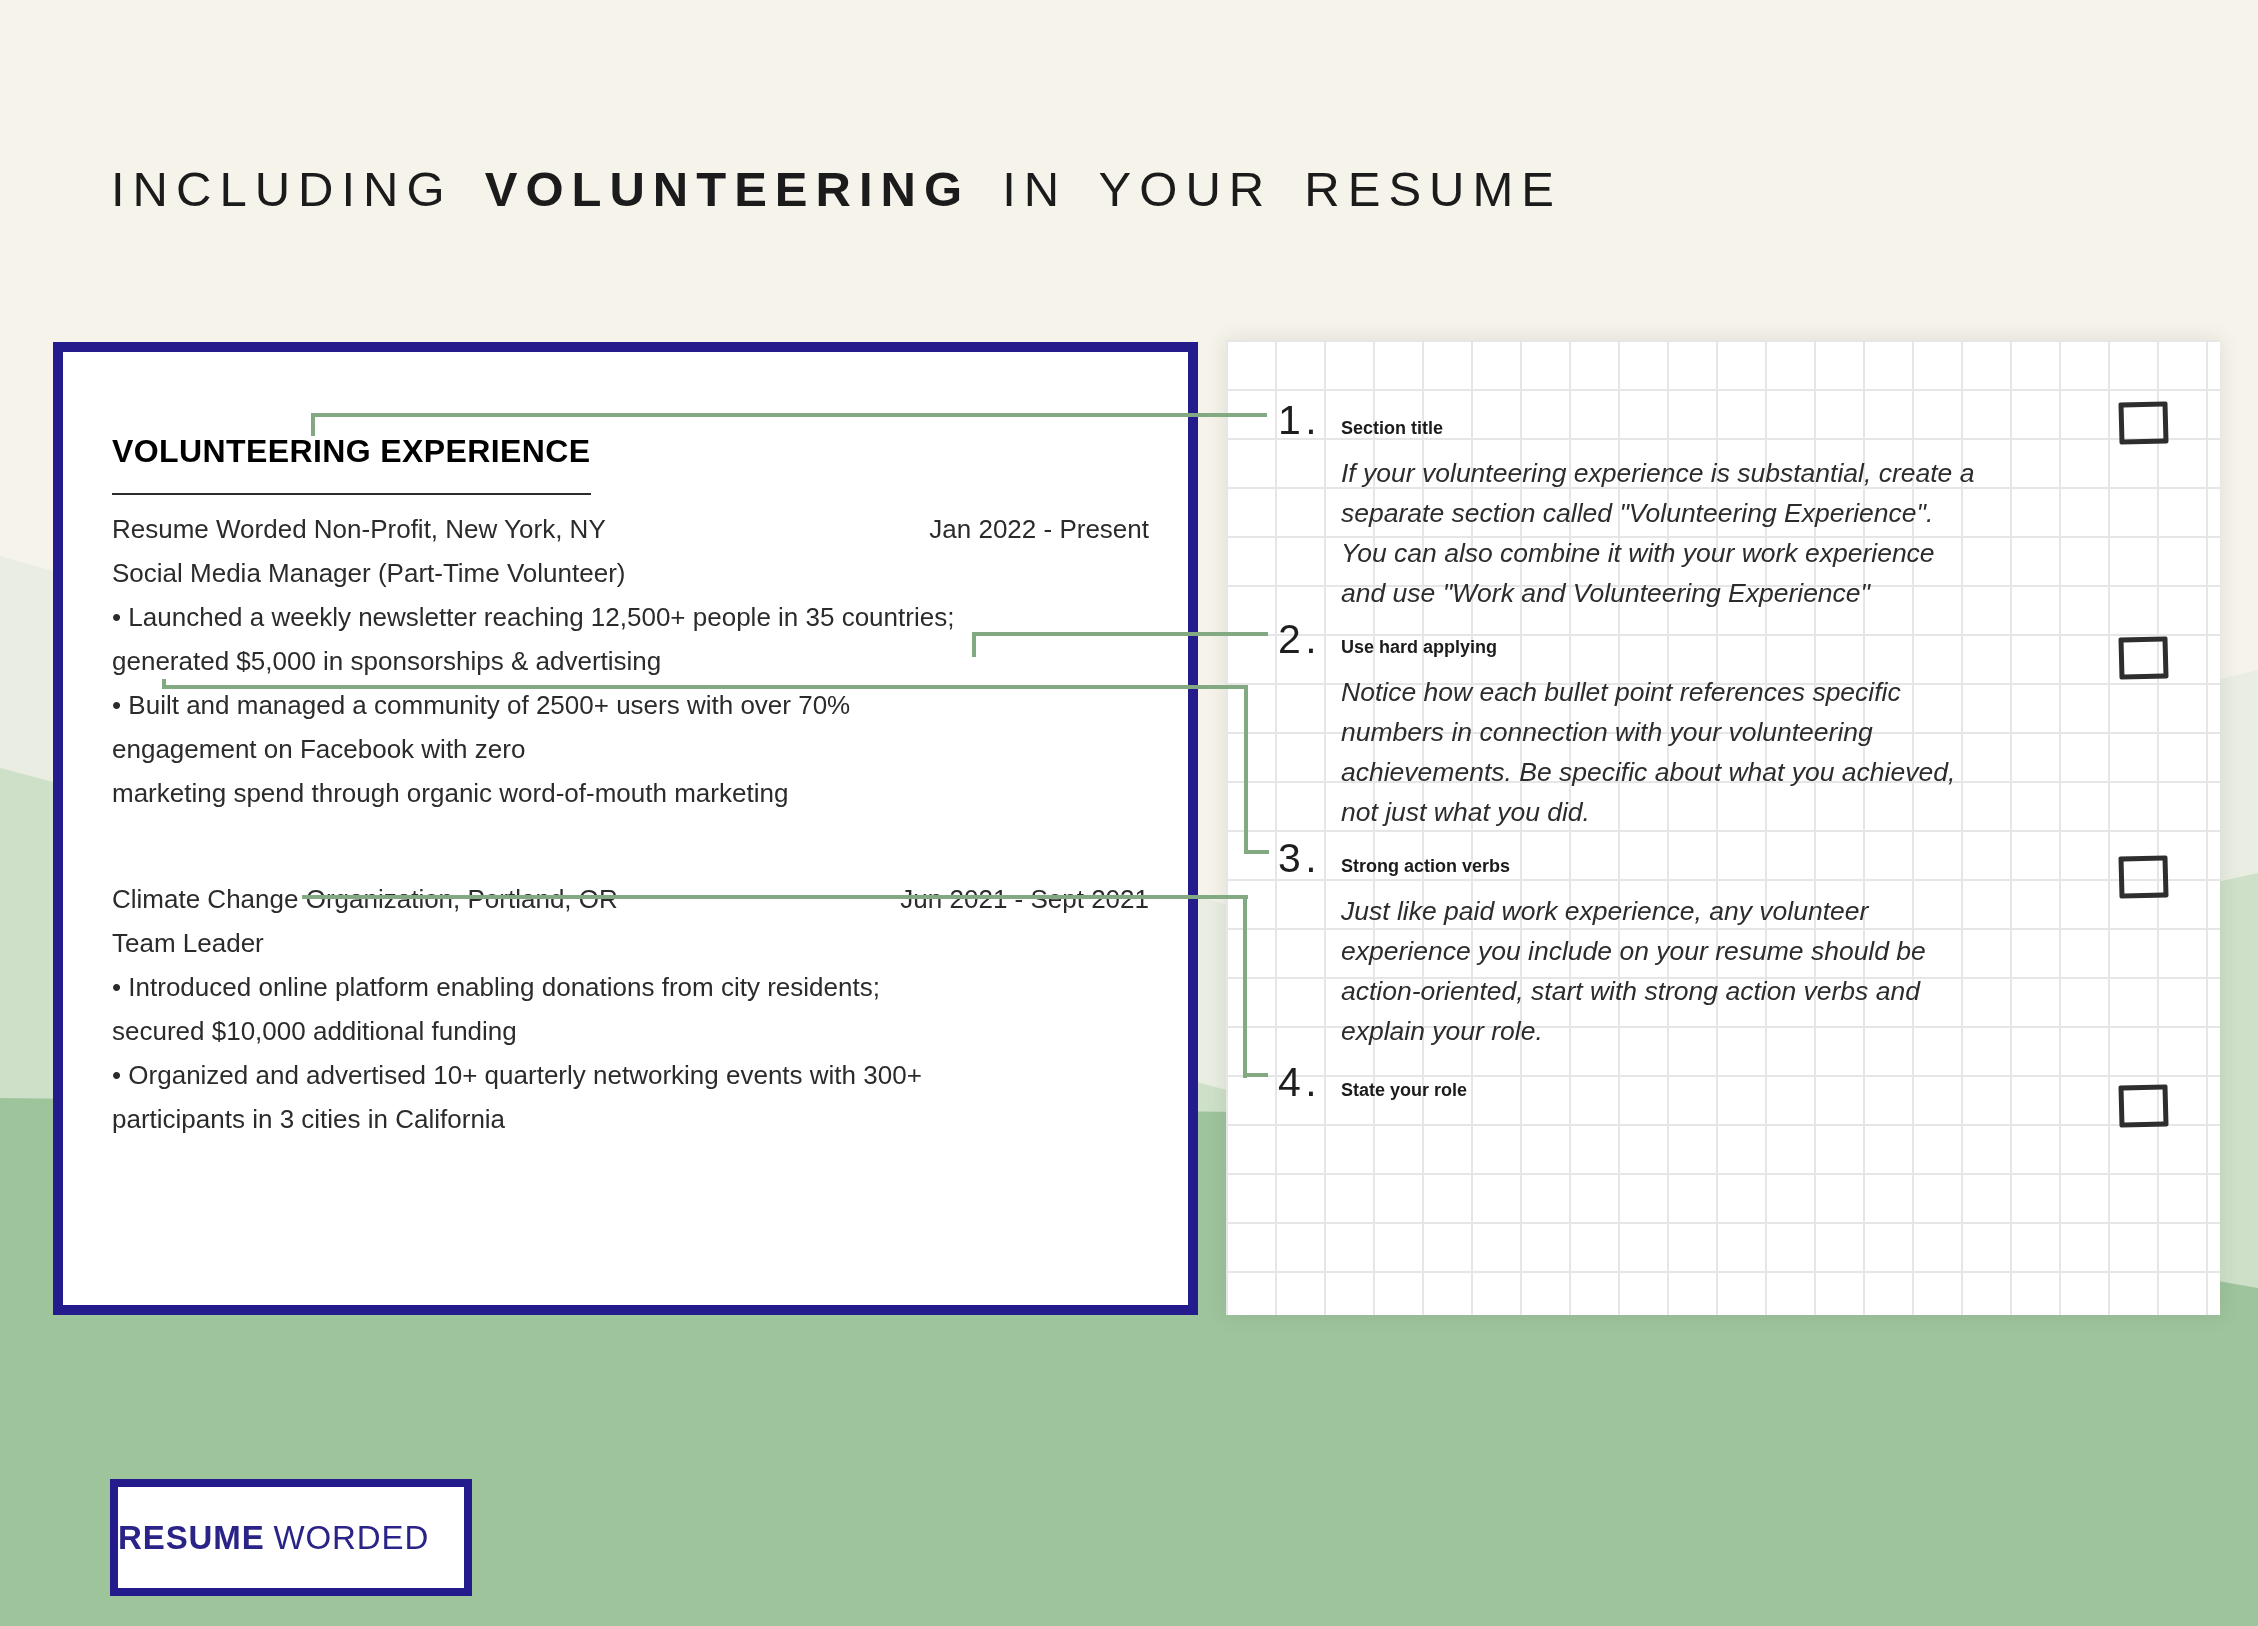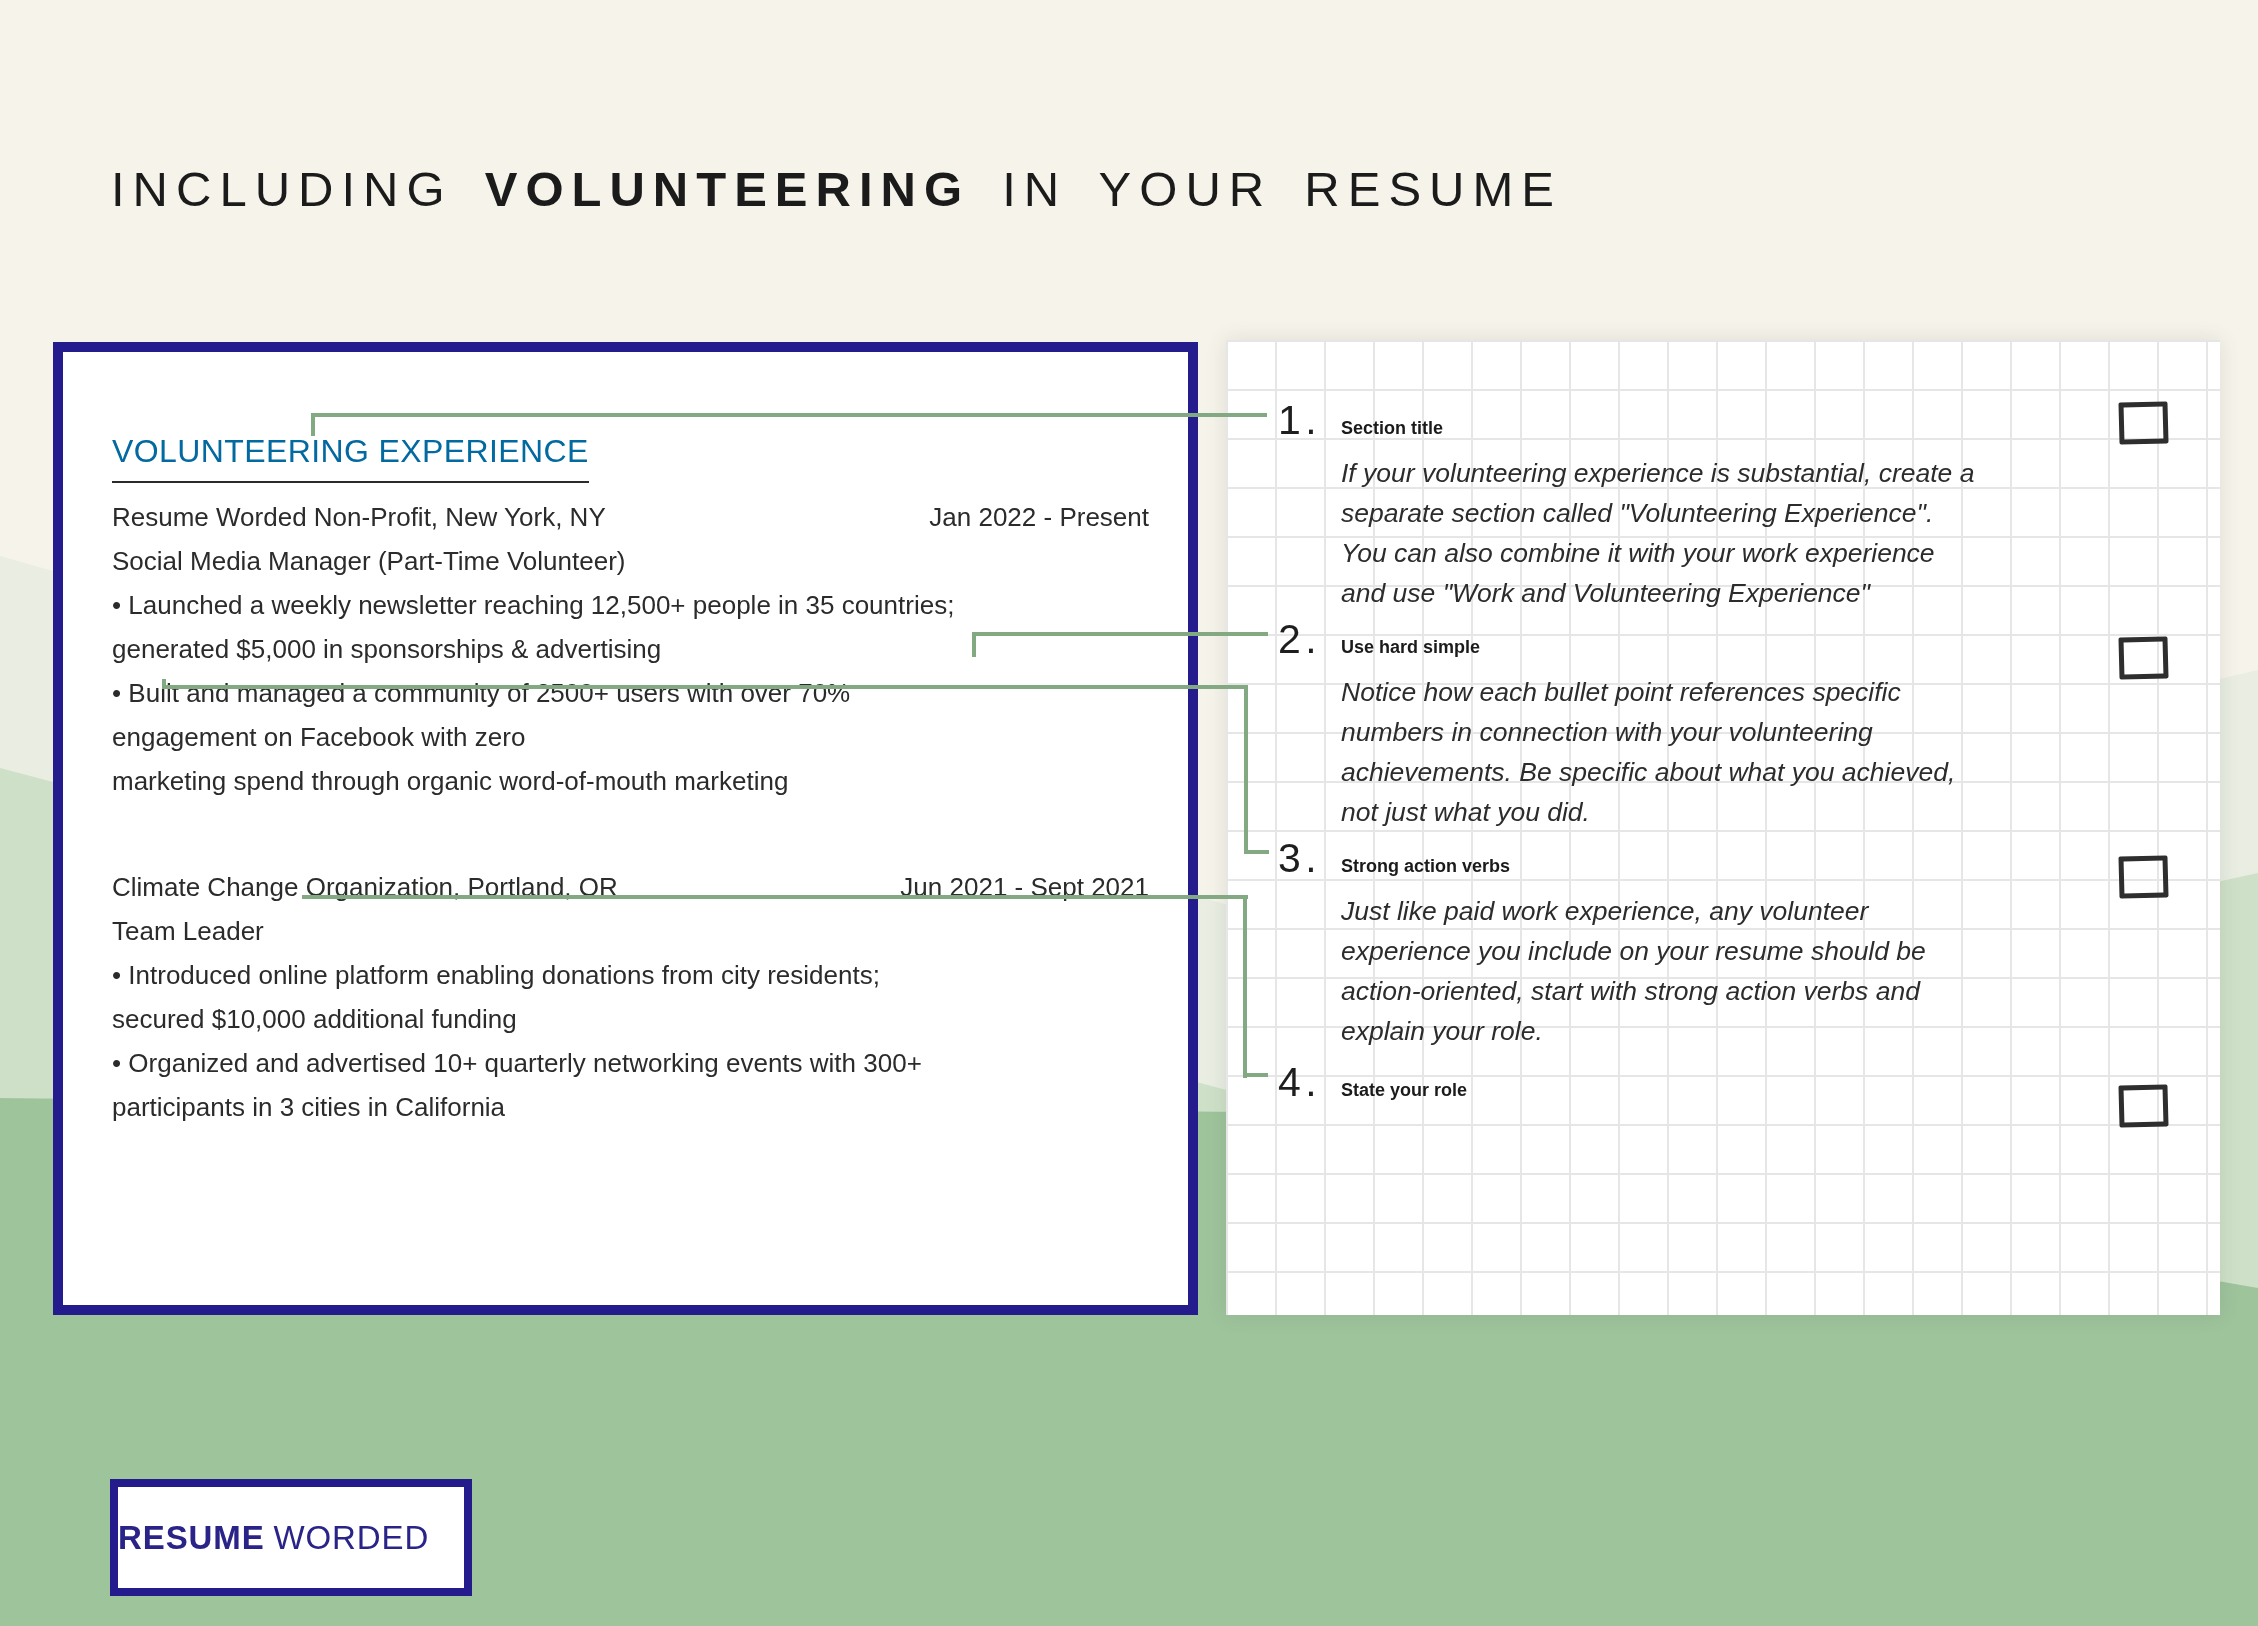--- a/index.html
+++ b/index.html
@@ -20,22 +20,22 @@
   }
   .title b{font-weight:700;}
 
   
   .resume-card{
     position:absolute;left:53px;top:342px;width:1145px;height:973px;z-index:5;
     background:#ffffff;border:10.6px solid #241c8c;box-sizing:border-box;
   }
   .rc-inner{position:absolute;left:49px;right:39px;top:81px;}
   .rc-heading{
-    display:inline-block;font-size:32px;font-weight:400;color:#0369a1;
-    border-bottom:2.6px solid #2b2b2b;padding-bottom:11px;letter-spacing:0.4px;margin:0 0 12.4px 0;
+    display:inline-block;font-size:32px;font-weight:700;color:#000000;
+    border-bottom:2.6px solid #2b2b2b;padding-bottom:23px;letter-spacing:0.4px;margin:0 0 12.4px 0;
   }
   .job{font-size:26px;line-height:44px;color:#2b2b2b;}
   .job .row{display:flex;justify-content:space-between;}
   .job .body{white-space:pre-line;}
   .job.second{margin-top:62px;}
 
   
   .tips-panel{
     position:absolute;left:1226px;top:340px;width:994px;height:975px;z-index:5;
     background-color:#ffffff;
@@ -115,21 +115,21 @@
     <span class="heading">Section title</span>
   </div>
   <div class="body">If your volunteering experience is substantial, create a
 separate section called "Volunteering Experience".
 You can also combine it with your work experience
 and use "Work and Volunteering Experience"</div>
 </div>
 <div class="tip" style="top:616px;">
   <div class="head-row">
     <span class="num">2.</span>
-    <span class="heading">Use hard simple</span>
+    <span class="heading">Use hard applying</span>
   </div>
   <div class="body">Notice how each bullet point references specific
 numbers in connection with your volunteering
 achievements. Be specific about what you achieved,
 not just what you did.</div>
 </div>
 <div class="tip" style="top:835px;">
   <div class="head-row">
     <span class="num">3.</span>
     <span class="heading">Strong action verbs</span>

